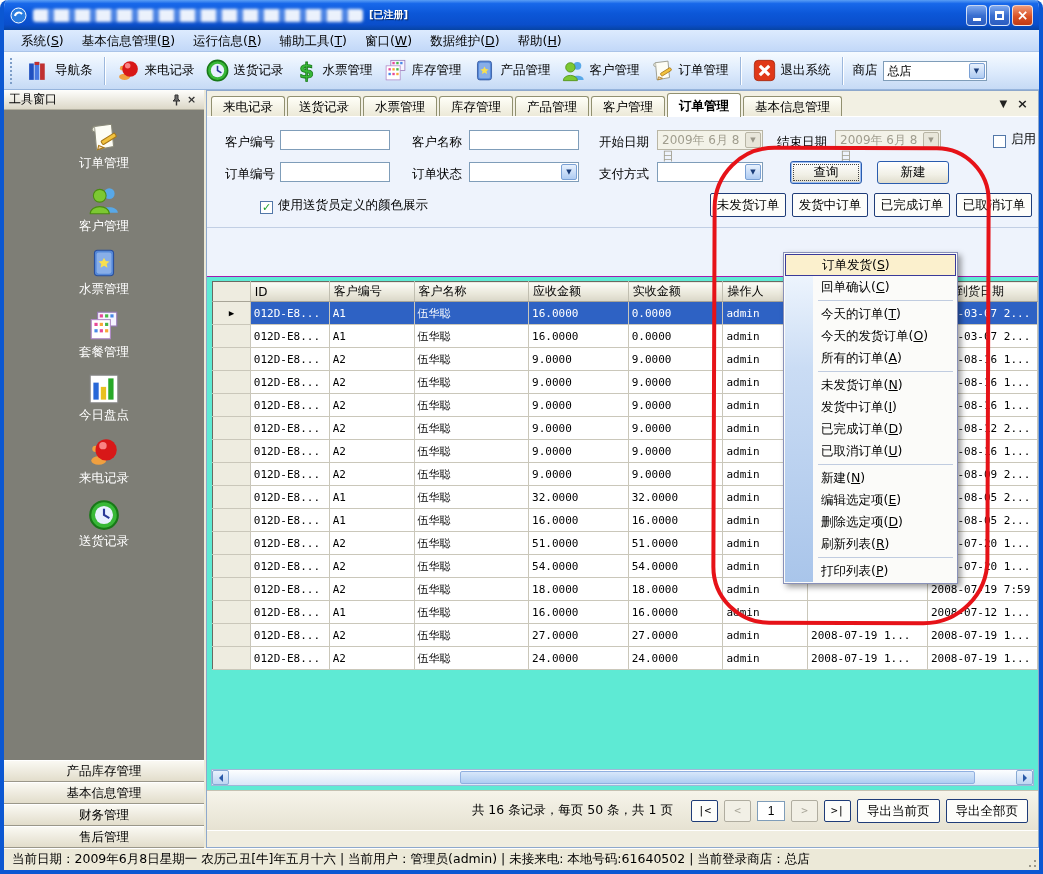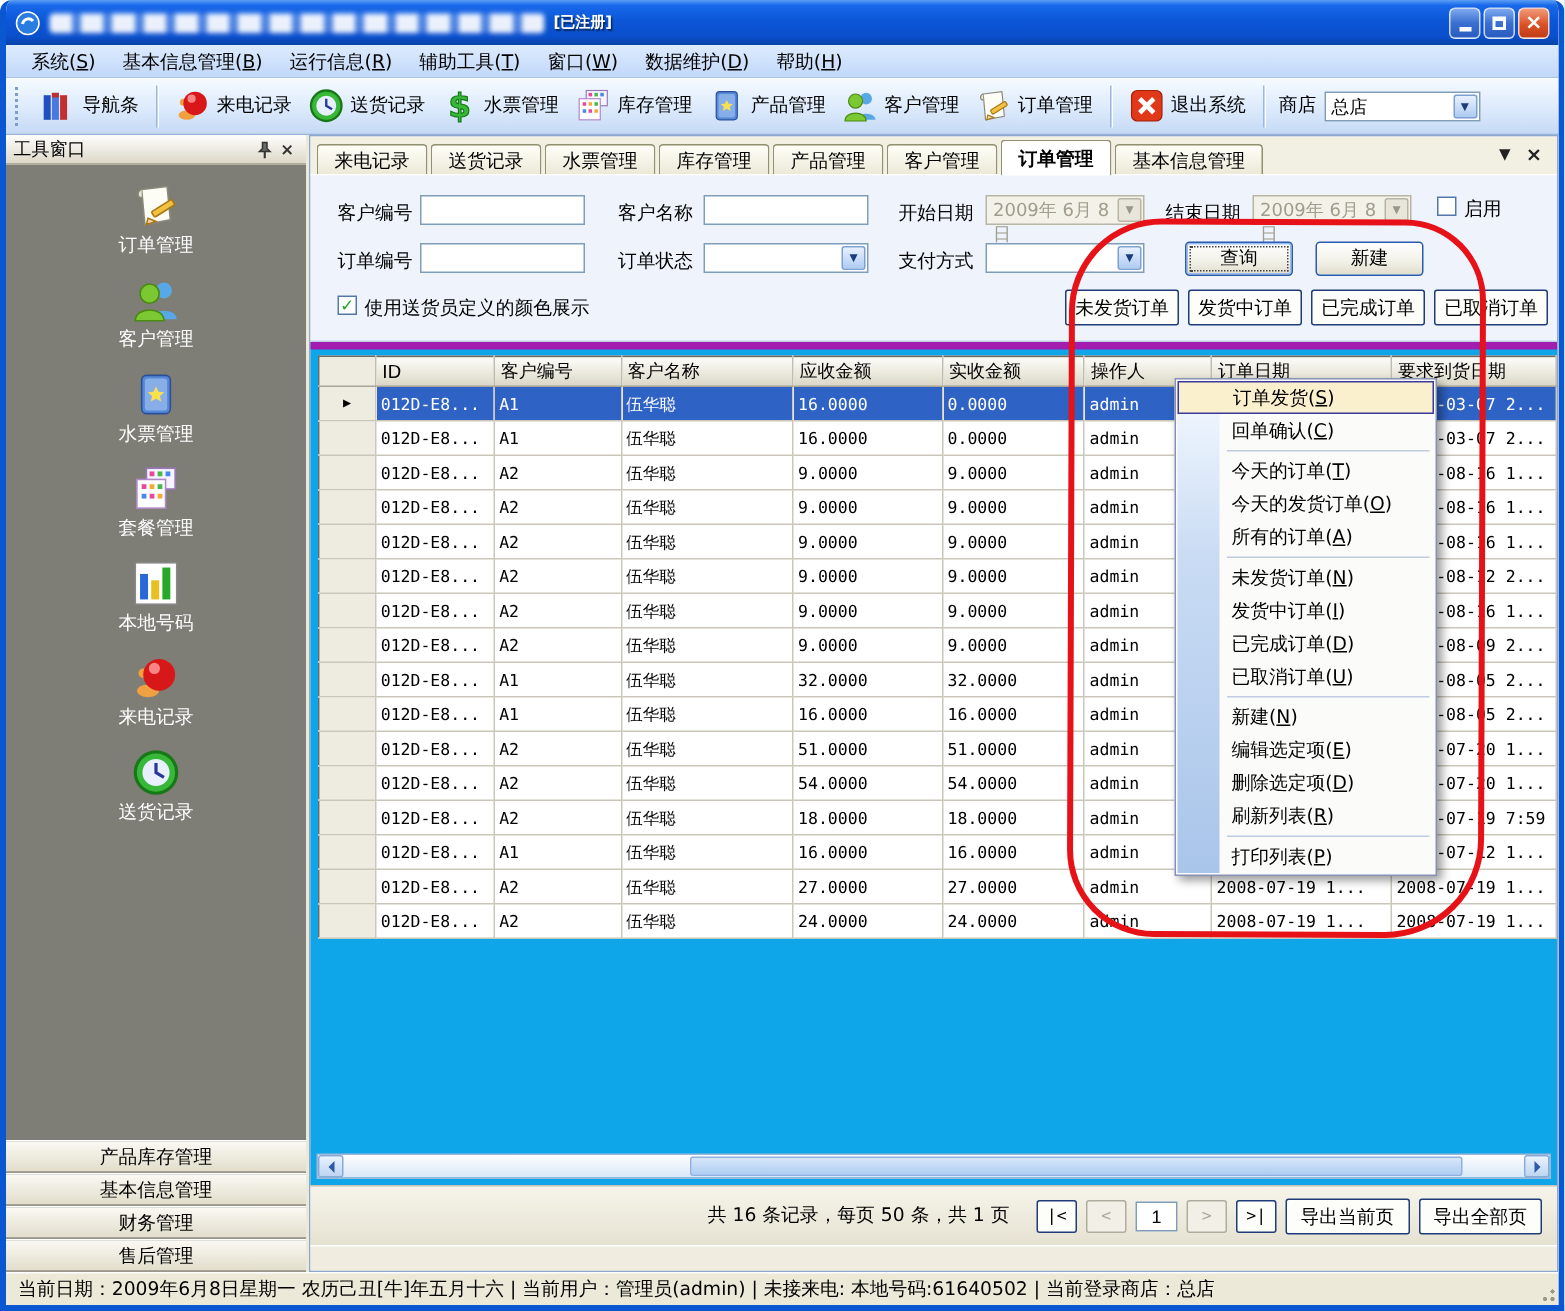--- a/index.html
+++ b/index.html
@@ -80,29 +80,29 @@
   .tab-tools .tt{font-size:10px;color:#222;line-height:1;}
 
   
   .filter{height:111px;flex:0 0 111px;position:relative;background:#eef3fc;border-bottom:1px solid #c2cfe4;font-size:12.5px;}
   .f-label{position:absolute;white-space:nowrap;}
   .f-input{position:absolute;width:110px;height:20px;border:1px solid #7f9db9;background:#fff;}
   .f-combo{position:absolute;height:20px;}
   .xp-btn{position:absolute;width:72px;height:23px;text-align:center;line-height:20px;border:1px solid #2a5cae;
     border-radius:3px;background:linear-gradient(180deg,#fff,#f1f0e6 60%,#e0ddcd);}
   .xp-btn.default{box-shadow:0 0 0 1px #9cbdf2 inset;outline:1px dotted #444;outline-offset:-4px;}
-  .chk-row{position:absolute;display:flex;align-items:flex-start;gap:5px;}
+  .chk-row{position:absolute;display:flex;align-items:flex-end;gap:5px;margin-left:35px;}
   .xp-check{width:13px;height:13px;border:1px solid #5277a8;background:#fff;display:flex;align-items:center;
     justify-content:center;color:#1ca028;font-weight:bold;font-size:11px;line-height:1;}
   .status-btns{position:absolute;left:503px;top:76px;display:flex;gap:6px;}
   .status-btn{width:76px;height:24px;line-height:22px;text-align:center;border:1px solid #1f3c78;
     border-radius:2px;background:#fdfdfa;white-space:nowrap;}
 
   
-  .gridarea{flex:1;position:relative;background:#0ea5e9;border-top:5px solid #a21caf;min-height:0;}
+  .gridarea{flex:1;position:relative;background:#5eead4;border-top:1px solid #a21caf;min-height:0;margin-top:48px;}
   table.grid{position:absolute;left:5px;top:4px;border-collapse:collapse;table-layout:fixed;background:#fff;
     border:1px solid #6a6a62;font-family:"DejaVu Sans Mono","Liberation Mono",monospace;font-size:11px;}
   table.grid th{height:20px;font-weight:normal;font-size:12px;text-align:left;padding:0 4px;
     font-family:"DejaVu Sans","Liberation Sans",sans-serif;white-space:nowrap;overflow:hidden;
     background:linear-gradient(180deg,#fcfcf8,#e9e7da 60%,#d9d6c7);border-right:1px solid #c0beb0;border-bottom:1px solid #a8a598;}
   table.grid td{height:23px;padding:0 3px;border-right:1px solid #cac7ba;border-bottom:1px solid #cac7ba;
     white-space:nowrap;overflow:hidden;background:#fff;}
   td.sel,th.sel-h{background:#eeece0 !important;border-right:1px solid #a8a598;border-bottom:1px solid #bab7a8;}
   td.sel{text-align:center;font-size:9px;color:#000;}
   tr.selected td{background:#2e62c4;color:#fff;}
@@ -346,21 +346,21 @@
             </svg>
           <span>套餐管理</span>
         </div>
         <div class="sb-item">
           <svg class="sb-ico" viewBox="0 0 32 32">
               <rect x="3" y="3" width="26" height="26" fill="#fff" stroke="#888"></rect>
               <rect x="6" y="10" width="5" height="16" fill="#2868d8"></rect>
               <rect x="13" y="14" width="5" height="12" fill="#e8c020"></rect>
               <rect x="20" y="6" width="5" height="20" fill="#28a828"></rect>
             </svg>
-          <span>本地号码</span>
+          <span>今日盘点</span>
         </div>
         <div class="sb-item">
           <svg class="sb-ico" viewBox="0 0 32 32">
               <ellipse cx="11" cy="24" rx="7" ry="4" fill="#f0a040"></ellipse>
               <circle cx="8" cy="13" r="3" fill="#f0a040"></circle>
               <circle cx="18" cy="14" r="10" fill="#d81818"></circle>
               <circle cx="15" cy="10" r="3.5" fill="#ff9898" opacity=".85"></circle>
             </svg>
           <span>来电记录</span>
         </div>

